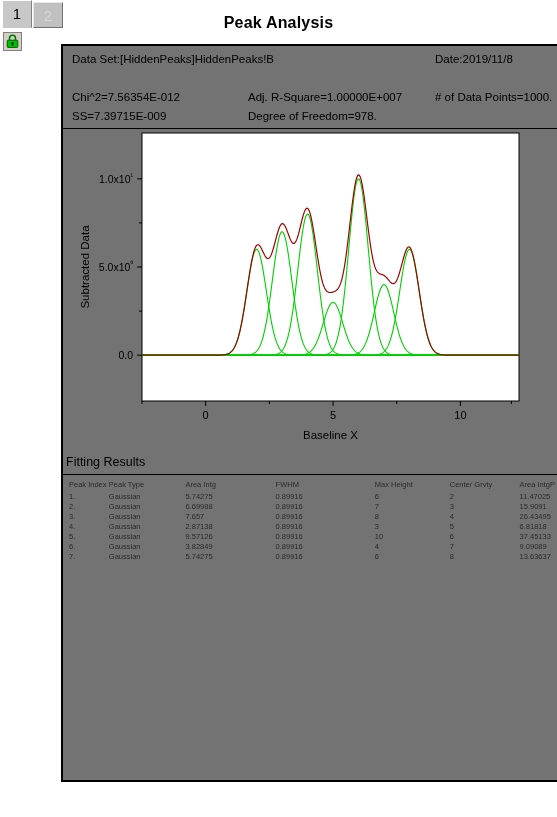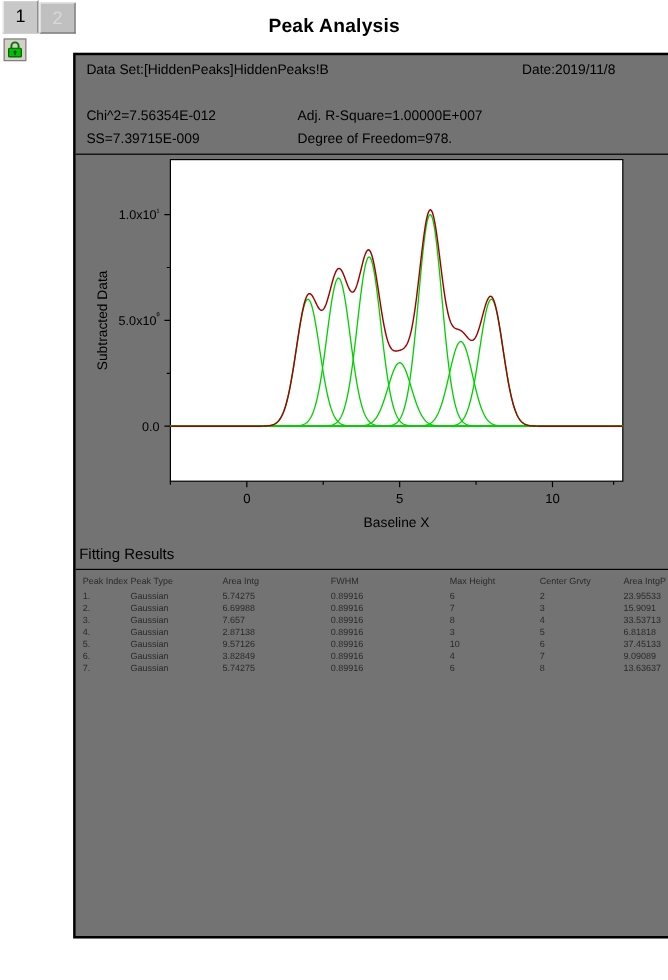--- a/index.html
+++ b/index.html
@@ -187,20 +187,21 @@
 <div id="report-box">
 
   <div id="header-info">
     <div class="row r1">
       <span class="cell-a">Data Set:[HiddenPeaks]HiddenPeaks!B</span>
       <span class="cell-c">Date:2019/11/8</span>
     </div>
     <div class="row r3">
       <span class="cell-a">Chi^2=7.56354E-012</span>
       <span class="cell-b">Adj. R-Square=1.00000E+007</span>
+      <span class="cell-c"># of Data Points=1000.</span>
     </div>
     <div class="row r4">
       <span class="cell-a">SS=7.39715E-009</span>
       <span class="cell-b">Degree of Freedom=978.</span>
     </div>
   </div>
 
   <div id="plot-wrap">
     <svg id="plot-svg" width="499" height="325" viewBox="0 0 499 325">
       <g id="plot-dynamic">
@@ -260,39 +261,39 @@
       </tr>
     </thead>
     <tbody id="results-body">
         <tr>
           <td>1.</td>
           <td>Gaussian</td>
           <td>5.74275</td>
           <td>0.89916</td>
           <td>6</td>
           <td>2</td>
-          <td>23.95533</td>
+          <td>11.47025</td>
         </tr>
         <tr>
           <td>2.</td>
           <td>Gaussian</td>
           <td>6.69988</td>
           <td>0.89916</td>
           <td>7</td>
           <td>3</td>
           <td>15.9091</td>
         </tr>
         <tr>
           <td>3.</td>
           <td>Gaussian</td>
           <td>7.657</td>
           <td>0.89916</td>
           <td>8</td>
           <td>4</td>
-          <td>33.53713</td>
+          <td>26.43495</td>
         </tr>
         <tr>
           <td>4.</td>
           <td>Gaussian</td>
           <td>2.87138</td>
           <td>0.89916</td>
           <td>3</td>
           <td>5</td>
           <td>6.81818</td>
         </tr>

